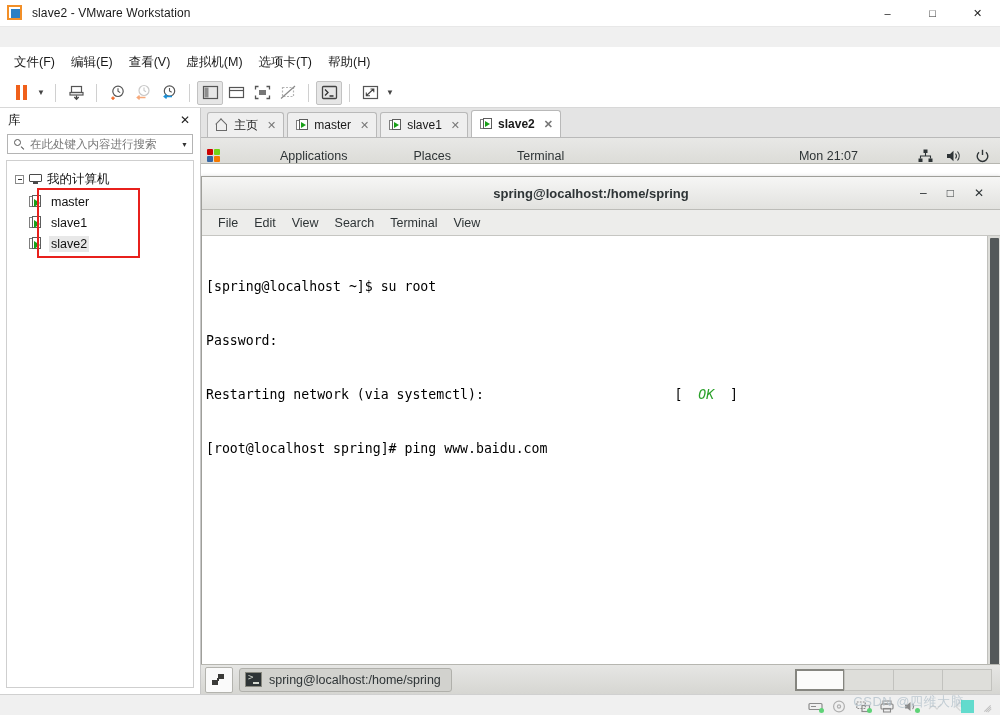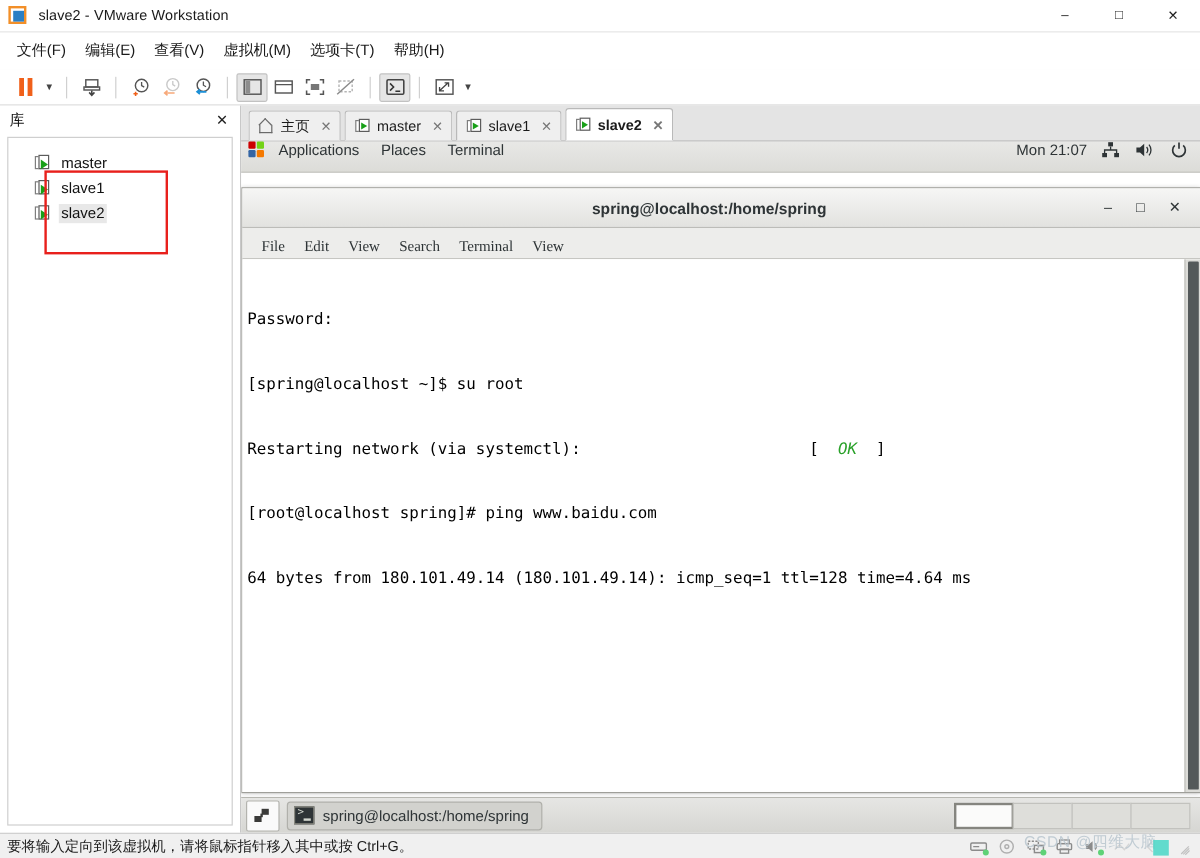--- a/index.html
+++ b/index.html
@@ -56,20 +56,21 @@
     font-size: 11px; color: #222;
   }
 
   
   .menubar {
     height: 30px; min-height: 30px;
     background: #ffffff;
     display: flex; align-items: center;
     padding-left: 6px;
     border-bottom: 1px solid #ffffff;
+    margin-top: 20px;
   }
   .menu-item {
     font-size: 12.5px; color: #1a1a1a;
     padding: 4px 8px; white-space: nowrap;
   }
 
   
   .toolbar {
     height: 29px; min-height: 29px;
     background: #ffffff;
@@ -293,24 +294,25 @@
     border-left: 5.5px solid #18a018;
     border-top: 3.5px solid transparent;
     border-bottom: 3.5px solid transparent;
   }
 
   
   .gnome-panel {
     height: 26px; min-height: 26px;
     background: linear-gradient(#e8e8e6, #dcdcd8);
     border-bottom: 1px solid #b6b6b0;
-    display: flex; align-items: flex-start;
+    display: flex; align-items: flex-end;
     padding: 0 8px 0 6px;
     font-size: 12.5px; color: #2e3436;
     box-sizing: border-box;
+    gap: 48px;
   }
   .gp-item { padding: 0 9px; white-space: nowrap; }
   .gp-apps-ico {
     width: 14px; height: 14px; position: relative;
     margin-right: 2px; flex: none;
   }
   .gp-apps-ico i {
     position: absolute; width: 6px; height: 6px; border-radius: 1px;
   }
   .gp-apps-ico i:nth-child(1){ left:0; top:0; background:#cc0000; }
@@ -352,24 +354,23 @@
     flex: 1; text-align: center;
     font-size: 13px; font-weight: bold; color: #2e3436;
     padding-left: 60px;
   }
   .term-wbtns { display: flex; align-items: center; gap: 20px; padding-right: 16px; }
   .term-wbtn { font-size: 12px; color: #2e3436; line-height: 1; }
   .term-menubar {
     height: 26px; min-height: 26px;
     background: #ededeb;
     border-bottom: 1px solid #c6c6c2;
-    display: flex; align-items: flex-end;
+    display: flex; align-items: center;
     padding-left: 8px;
     box-sizing: border-box;
-    font-family: Liberation Serif, serif;
   }
   .tm-item {
     font-size: 12.5px; color: #2e3436;
     padding: 2px 8px;
   }
   .term-body {
     flex: 1; position: relative;
     background: #ffffff;
     overflow: hidden;
   }
@@ -619,21 +620,36 @@
     <div class="tb-caret">▼</div>
   </div>
 
   <div class="body-split">
 
     <div class="sidebar">
       <div class="sb-head">
         <div class="sb-title">库</div>
         <div class="sb-close">✕</div>
       </div>
+      <div class="sb-searchrow">
+        <div class="sb-search">
+          <span class="mag"></span>
+          <span class="sb-search-ph">在此处键入内容进行搜索</span>
+          <span class="sb-dd">▼</span>
+        </div>
+      </div>
       <div class="sb-tree">
+        <div class="tree-root">
+          <span class="expander"></span>
+          <span class="monitor-ico">
+            <span class="scr"></span>
+              <span class="std"></span>
+          </span>
+          <span class="tree-label">我的计算机</span>
+        </div>
         <div class="vm-list">
           <div class="vm-row">
             <span class="vm-ico">
               <span class="pg-back"></span>
                 <span class="pg-front"></span>
                 <span class="play"></span>
             </span>
             <span class="vm-name">master</span>
           </div>
           <div class="vm-row">
@@ -738,25 +754,24 @@
           <div class="term-menubar">
             <span class="tm-item">File</span>
             <span class="tm-item">Edit</span>
             <span class="tm-item">View</span>
             <span class="tm-item">Search</span>
             <span class="tm-item">Terminal</span>
             <span class="tm-item">View</span>
           </div>
           <div class="term-body">
             <div class="term-text">
+              <div class="term-line">[spring@localhost ~]$ su root</div>
               <div class="term-line">Password:</div>
-              <div class="term-line">[spring@localhost ~]$ su root</div>
               <div class="term-line"><span id="okline">Restarting network (via systemctl):                        [  <span class="ok">OK</span>  ]</span></div>
               <div class="term-line">[root@localhost spring]# ping www.baidu.com</div>
-              <div class="term-line">64 bytes from 180.101.49.14 (180.101.49.14): icmp_seq=1 ttl=128 time=4.64 ms</div>
               
               
               
               
               
               
               
               
             </div>
             <div class="term-scroll">
@@ -785,21 +800,20 @@
           <div class="ws"></div>
           <div class="ws"></div>
           <div class="ws"></div>
         </div>
       </div>
 
     </div>
   </div>
 
   <div class="statusbar">
-    <span class="status-text">要将输入定向到该虚拟机，请将鼠标指针移入其中或按 Ctrl+G。</span>
     <span class="status-spacer"></span>
     <span class="status-icons">
       <span class="dev-ico">
         <svg width="15" height="13" viewBox="0 0 15 13">
             <rect x="1" y="3.5" width="13" height="6" rx="1" fill="none" stroke="#6a6a6a" stroke-width="1.2"></rect>
             <path d="M3 6.5 L8 6.5" stroke="#6a6a6a" stroke-width="1"></path>
           </svg>
         <span class="dev-dot"></span>
       </span>
       <span class="dev-ico">

